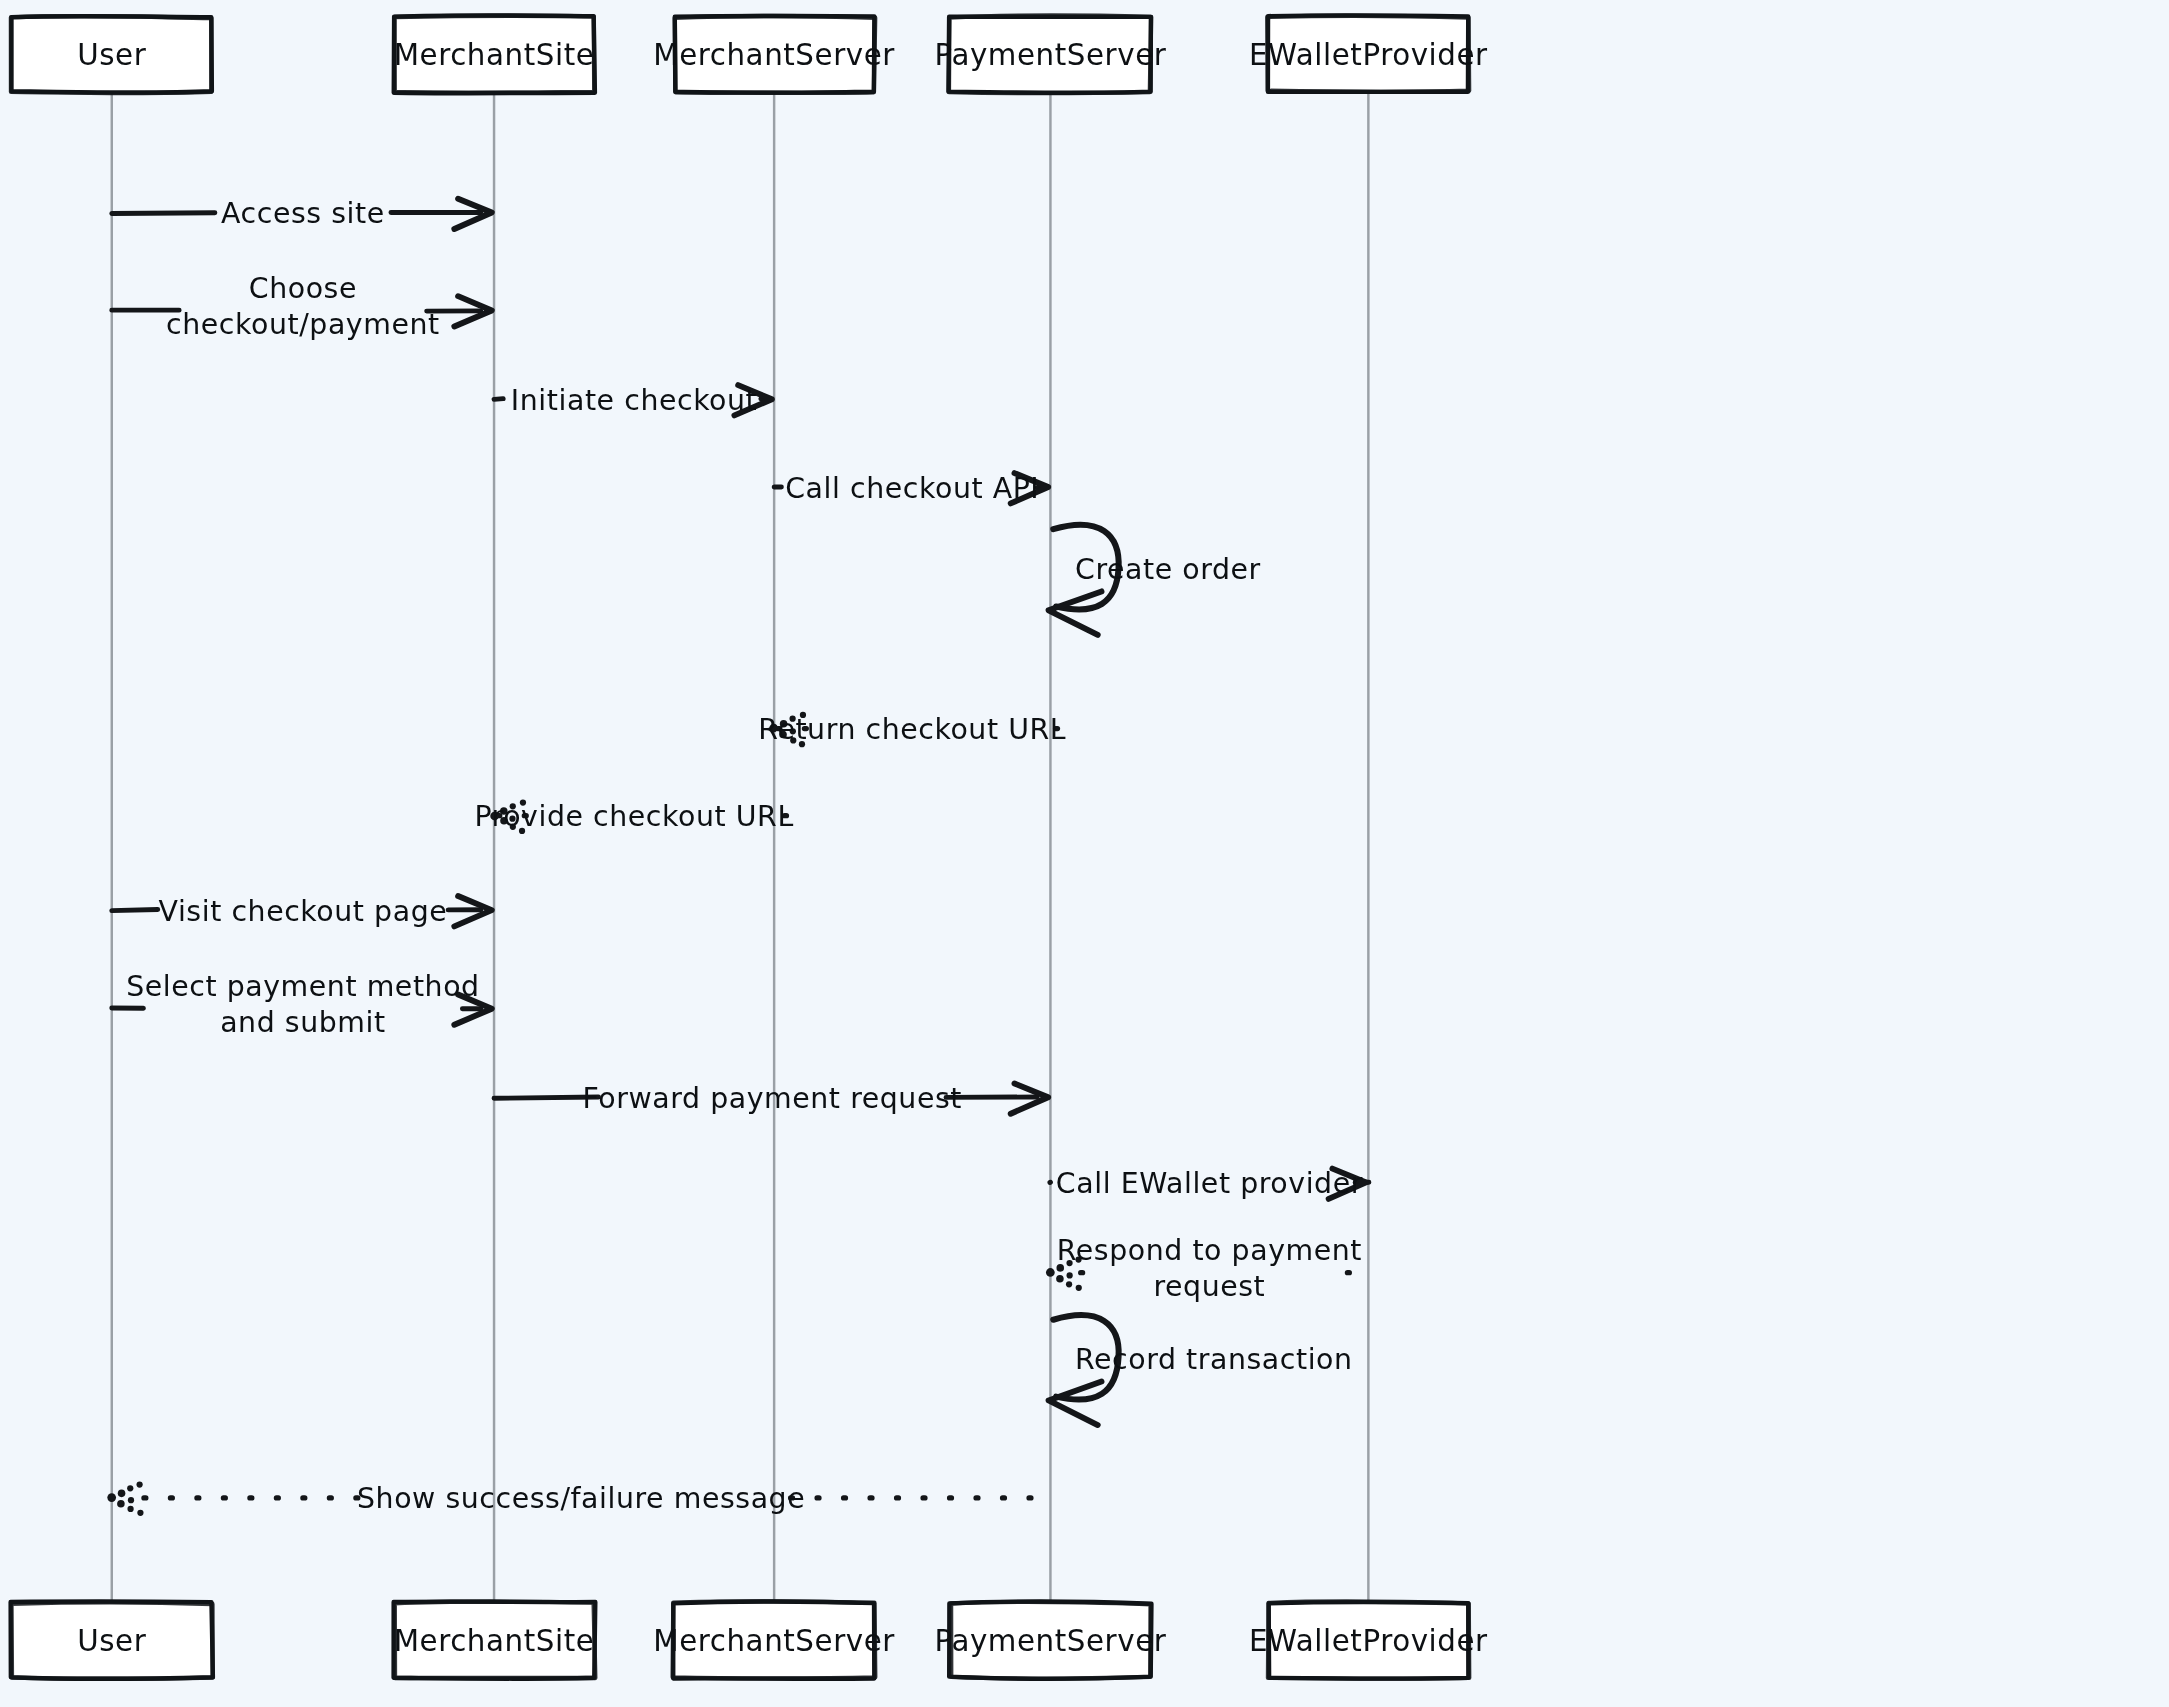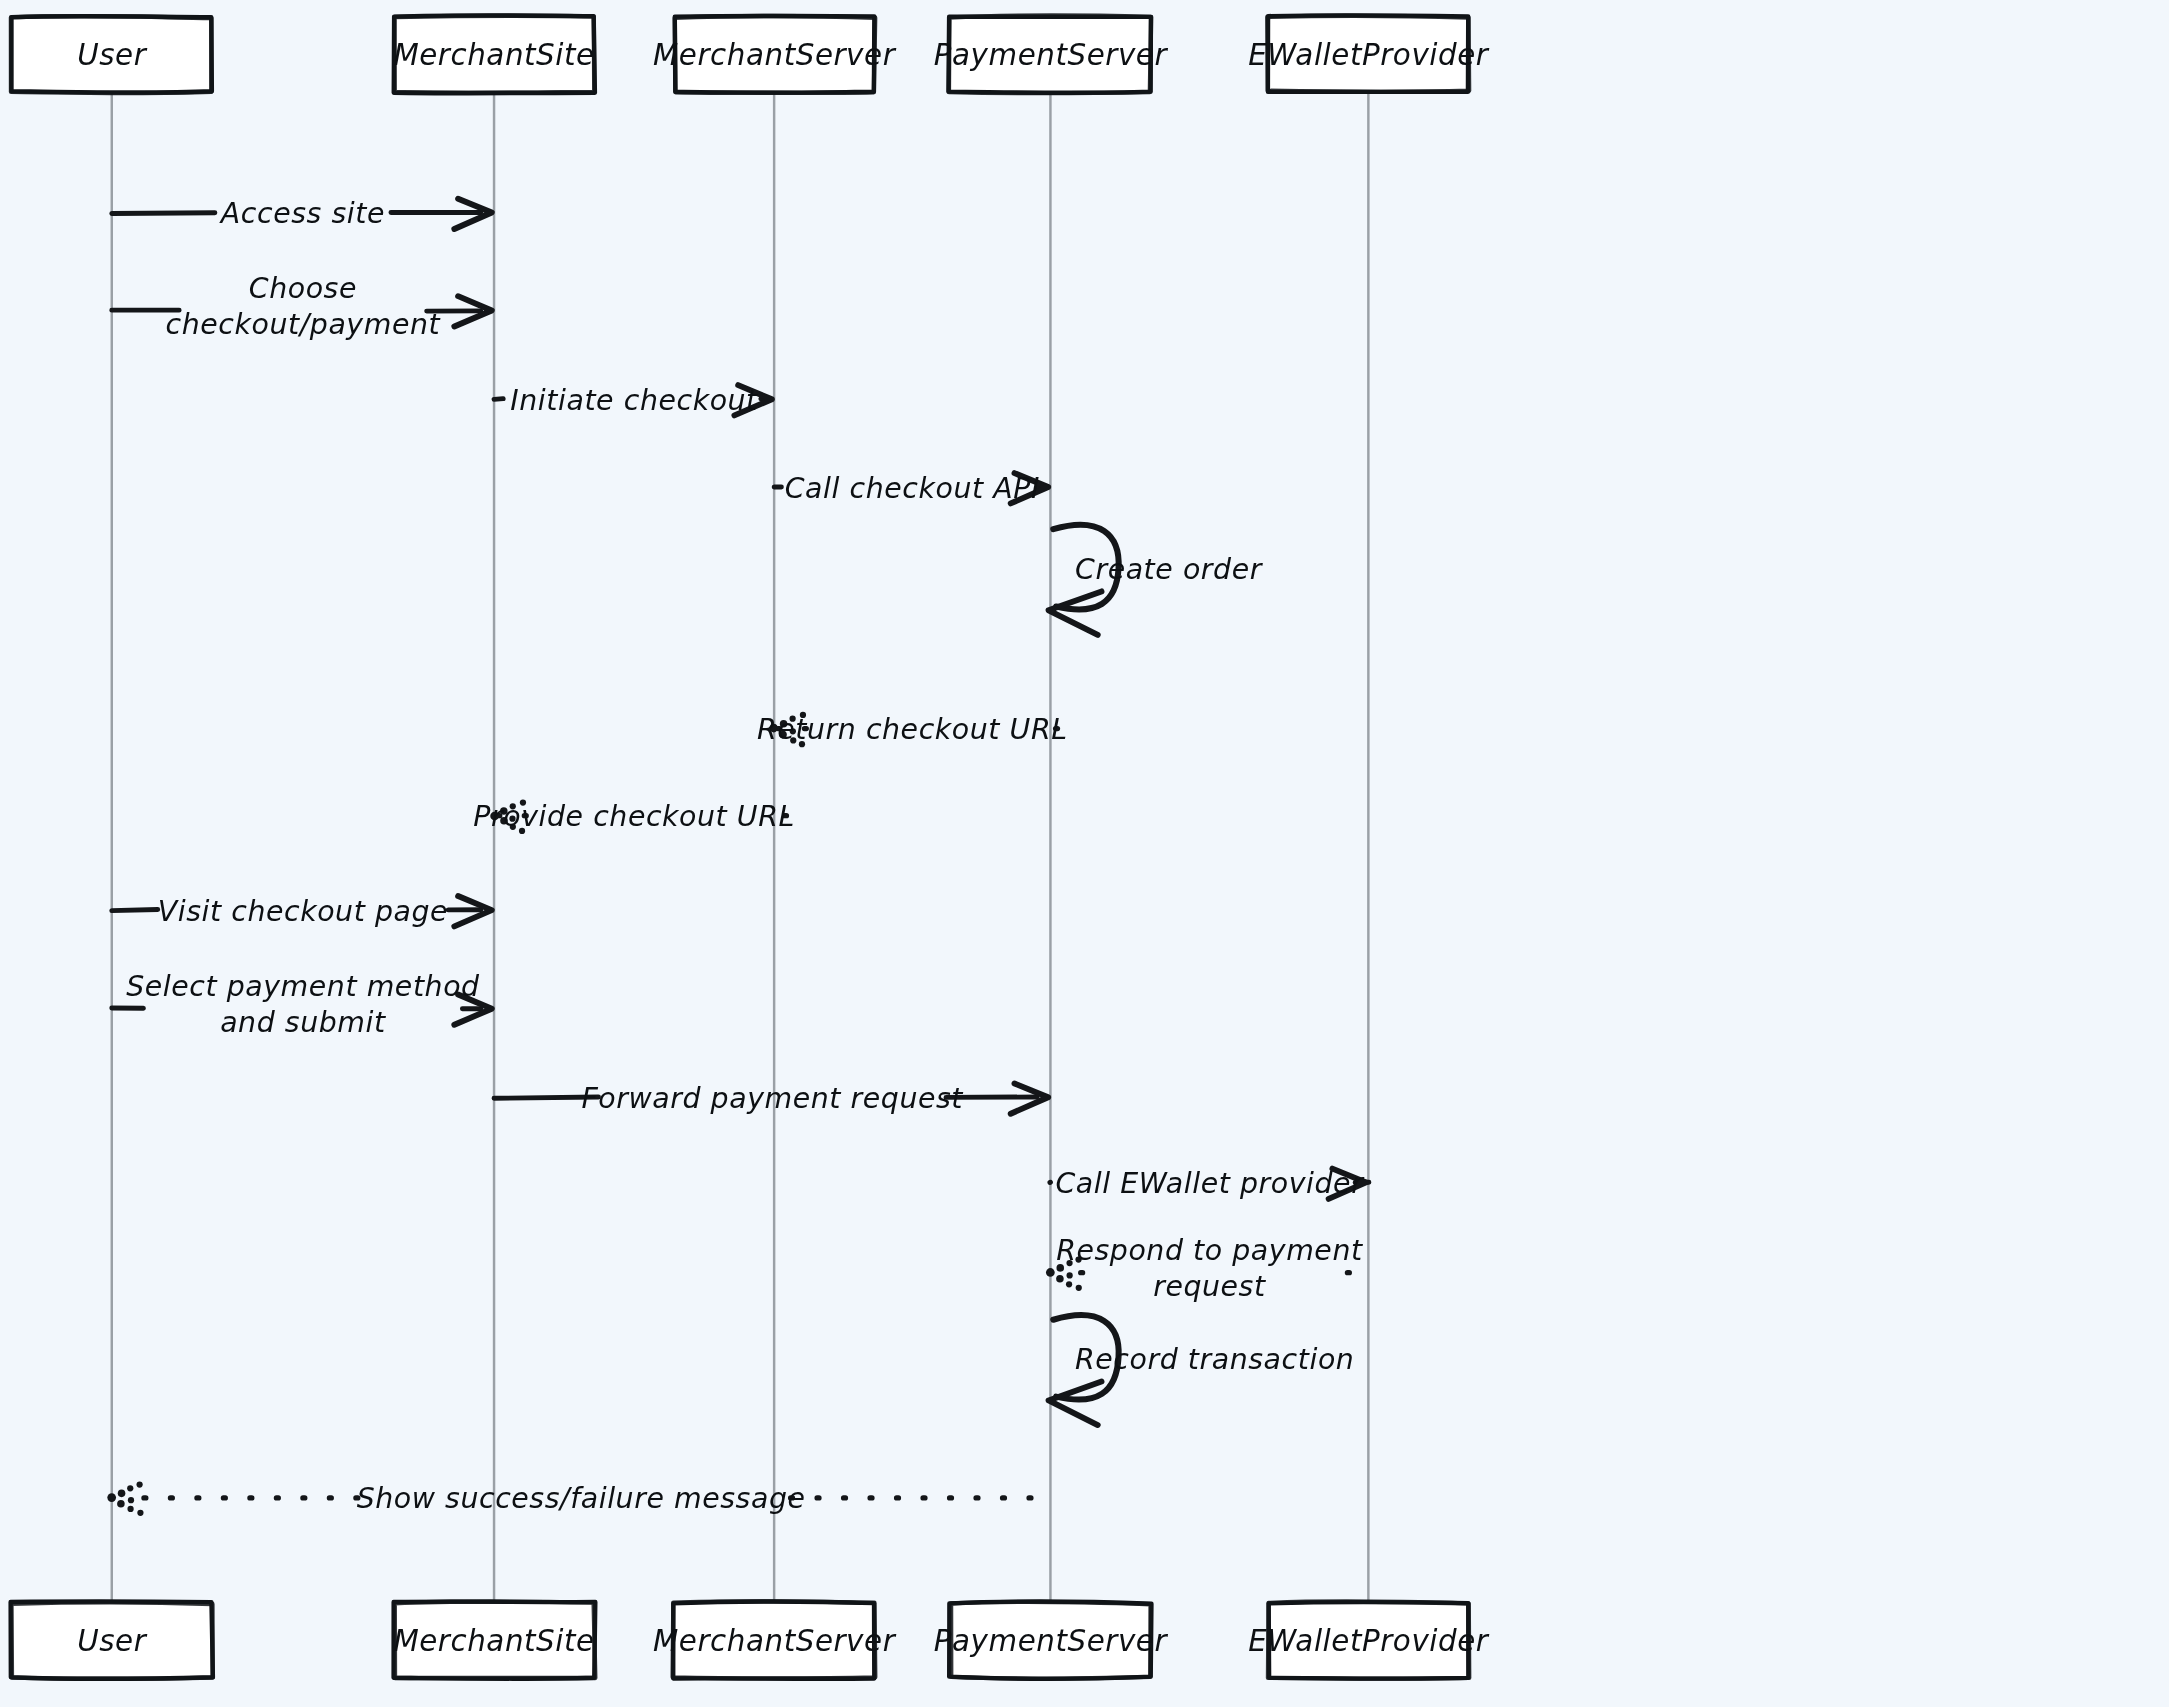--- a/index.html
+++ b/index.html
@@ -2,21 +2,21 @@
 <html style="font-size:15px"><head>
 <meta charset="utf-8">
 <style>
   html,body{margin:0;padding:0;}
   body{
     width:2169px;height:1707px;
     background:#f2f7fc;
     font-family:"DejaVu Sans", sans-serif;
     overflow:hidden;
   }
-  #stage{position:relative;width:2169px;height:1707px;font-style:italic;}
+  #stage{position:relative;width:2169px;height:1707px;}
   svg#diagram{position:absolute;left:0;top:0;width:2169px;height:1707px;display:block;}
 
   .lifeline{stroke:#9aa0a6;stroke-width:2.6;fill:none;}
   .pbox-fill{fill:#ffffff;}
   .pbox-stroke{stroke:#111418;stroke-width:4.6;fill:none;stroke-linecap:round;stroke-linejoin:round;}
 
   .msg-line{stroke:#141619;stroke-width:5.2;fill:none;stroke-linecap:round;}
   .msg-head{stroke:#141619;stroke-width:6.2;fill:none;stroke-linecap:round;stroke-linejoin:round;}
   .msg-dotted{stroke:#141619;stroke-width:5.6;fill:none;stroke-linecap:round;
                stroke-dasharray:2 26;}

